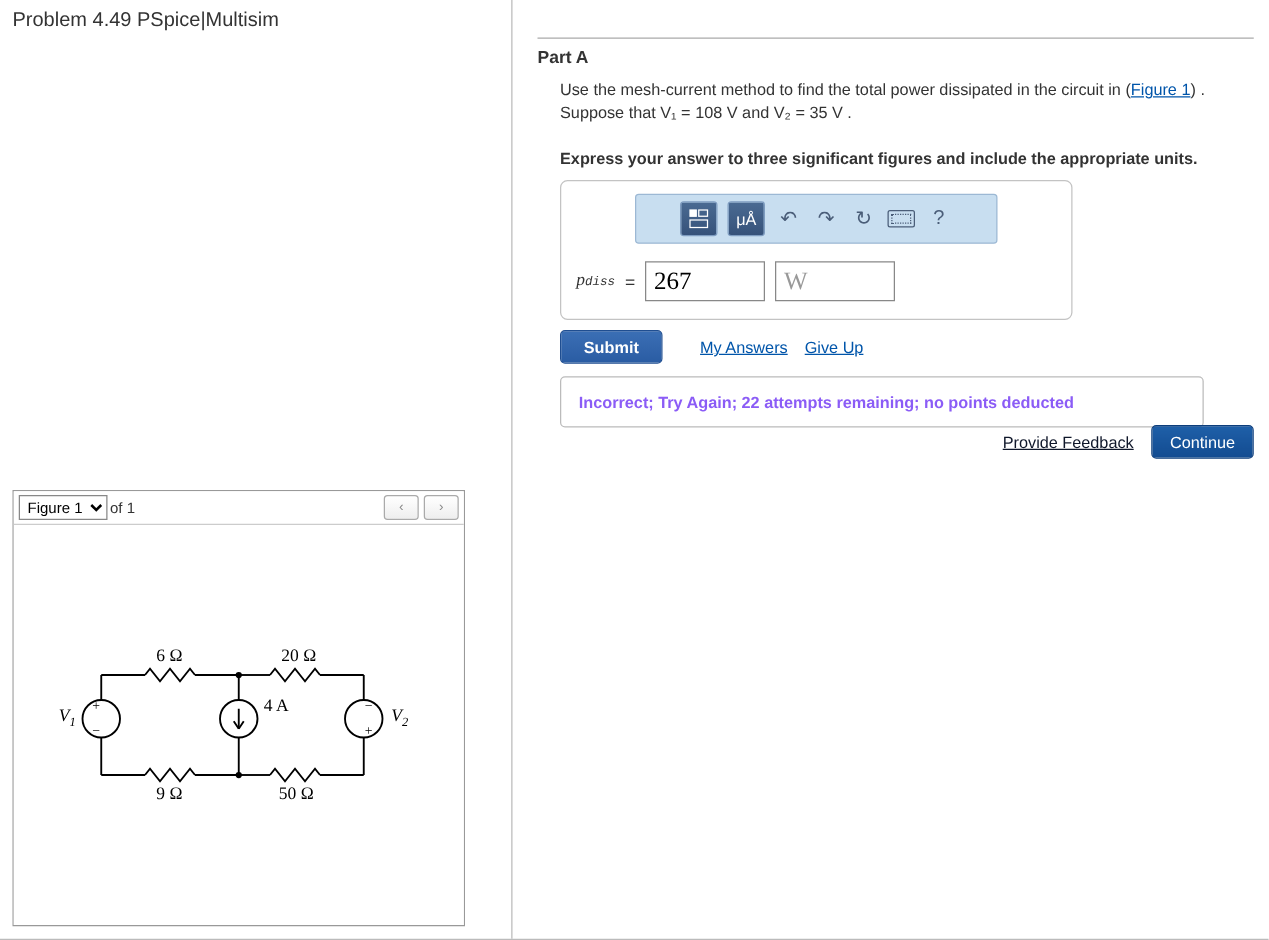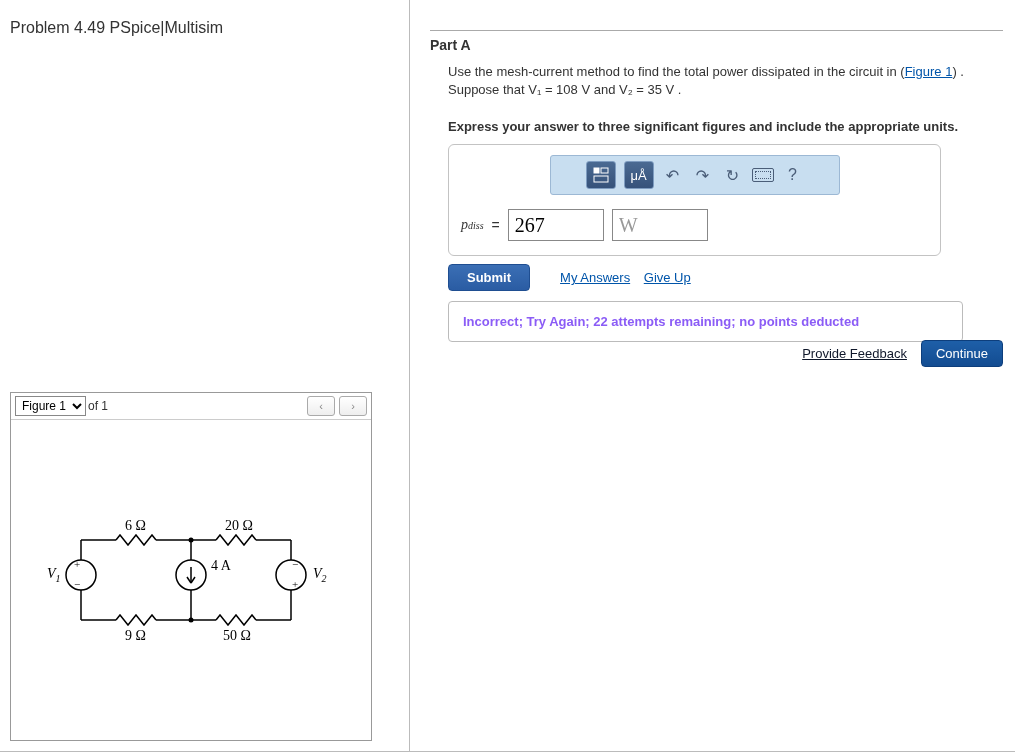--- a/index.html
+++ b/index.html
@@ -21,21 +21,21 @@
   }
   .left-panel {
     width: 410px;
     border-right: 1px solid #bbb;
     padding: 4px 10px 0 10px;
     position: relative;
   }
   .problem-title {
     font-size: 16px;
     color: #333;
-    margin: 15px 0 8px 0;
+    margin: 4px 0 8px 0;
     font-weight: normal;
   }
   .figure-box {
     position: absolute;
     top: 392px;
     left: 10px;
     width: 362px;
     border: 1px solid #999;
   }
   .figure-toolbar {
@@ -118,21 +118,21 @@
   .question-text a { color: #0055aa; text-decoration: underline; }
   .bold-instr {
     font-weight: bold;
     margin-left: 18px;
     margin-bottom: 10px;
   }
   .answer-box {
     margin-left: 18px;
     border: 1px solid #c3c3c3;
     border-radius: 6px;
-    width: 493px;
+    width: 410px;
     background: #fff;
   }
   .tool-row {
     background: #c8def0;
     border: 1px solid #9cb8d4;
     border-radius: 3px;
     margin: 10px auto 8px;
     width: 290px;
     height: 40px;
     display: flex;
@@ -354,21 +354,21 @@
           </div>
         <div class="tool-icon">↶</div>
         <div class="tool-icon">↷</div>
         <div class="tool-icon">↻</div>
         <div class="tool-icon">
             <span class="kbd-icon"></span>
           </div>
         <div class="tool-icon">?</div>
       </div>
       <div class="input-row">
-        <span class="var-label"><span>p</span><span style="font-size:10px;">diss</span></span>
+        <span class="var-label"><span>p</span><span style="font-size:10px;font-family:Liberation Mono, monospace;">diss</span></span>
         <span class="eq">=</span>
         <input class="val-input" value="267" style="">
         <input class="unit-input" value="W" style="">
       </div>
     </div>
 
     <div class="submit-row">
       <button class="submit-btn">Submit</button>
       <span class="link-group">
         <a href="#">My Answers</a>

